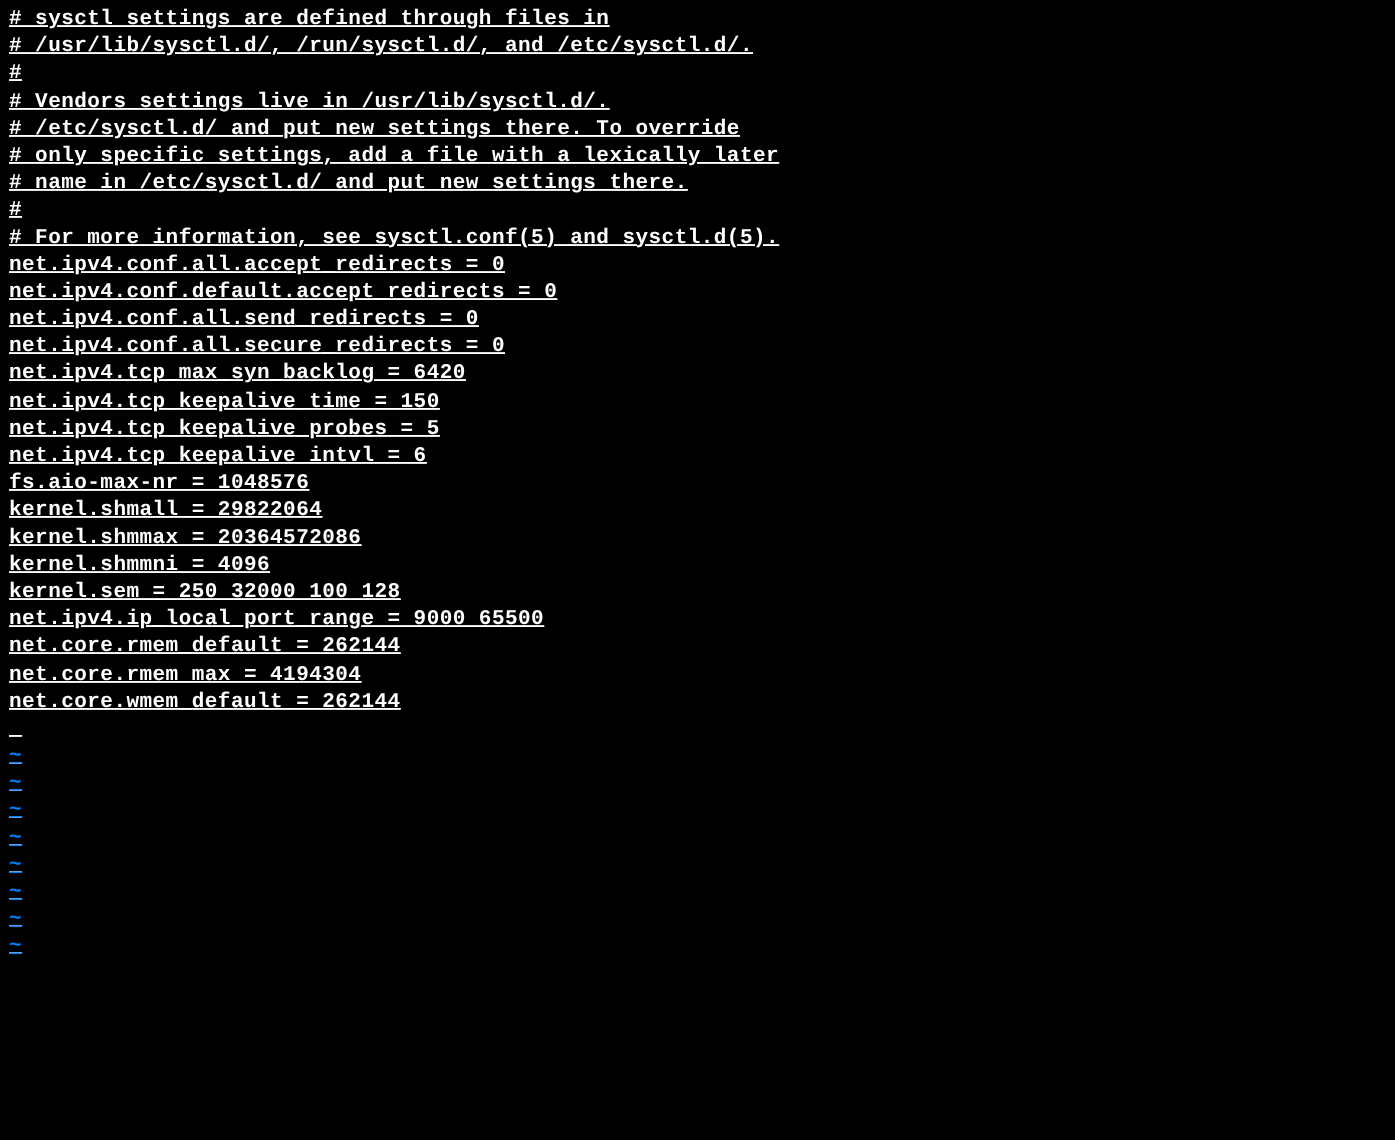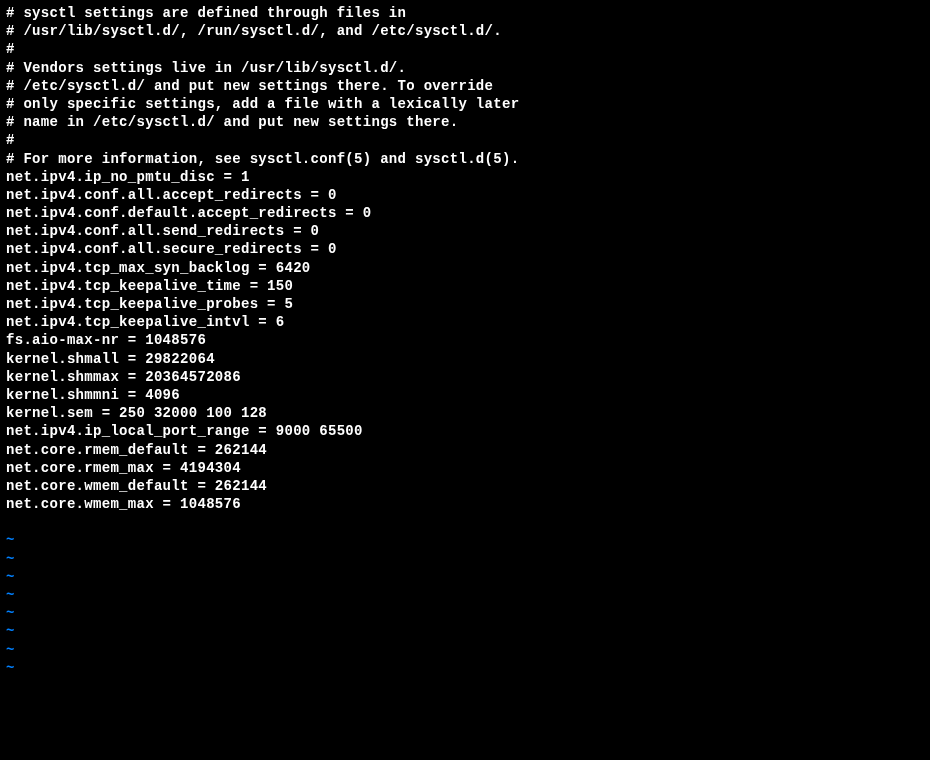--- a/index.html
+++ b/index.html
@@ -1,18 +1,19 @@
 <!DOCTYPE html>
 <html><head>
   <meta charset="utf-8">
   <style>
     * {
       margin: 0;
       padding: 0;
       box-sizing: border-box;
+      text-decoration: underline;
     }
     body {
       background-color: #000000;
       font-family: "Consolas", "Courier New", monospace;
       font-size: 14px;
       line-height: 1.3;
       padding: 4px 6px;
       width: 930px;
       height: 760px;
       overflow: hidden;
@@ -34,39 +35,37 @@
 <div id="editor-content">
     <div class="line"># sysctl settings are defined through files in</div>
     <div class="line"># /usr/lib/sysctl.d/, /run/sysctl.d/, and /etc/sysctl.d/.</div>
     <div class="line">#</div>
     <div class="line"># Vendors settings live in /usr/lib/sysctl.d/.</div>
     <div class="line"># /etc/sysctl.d/ and put new settings there. To override</div>
     <div class="line"># only specific settings, add a file with a lexically later</div>
     <div class="line"># name in /etc/sysctl.d/ and put new settings there.</div>
     <div class="line">#</div>
     <div class="line"># For more information, see sysctl.conf(5) and sysctl.d(5).</div>
-    <div class="line">net.ipv4.ip_no_pmtu_disc = 1</div>
     <div class="line">net.ipv4.conf.all.accept_redirects = 0</div>
     <div class="line">net.ipv4.conf.default.accept_redirects = 0</div>
     <div class="line">net.ipv4.conf.all.send_redirects = 0</div>
     <div class="line">net.ipv4.conf.all.secure_redirects = 0</div>
     <div class="line">net.ipv4.tcp_max_syn_backlog = 6420</div>
     <div class="line">net.ipv4.tcp_keepalive_time = 150</div>
     <div class="line">net.ipv4.tcp_keepalive_probes = 5</div>
     <div class="line">net.ipv4.tcp_keepalive_intvl = 6</div>
     <div class="line">fs.aio-max-nr = 1048576</div>
     <div class="line">kernel.shmall = 29822064</div>
     <div class="line">kernel.shmmax = 20364572086</div>
     <div class="line">kernel.shmmni = 4096</div>
     <div class="line">kernel.sem = 250 32000 100 128</div>
     <div class="line">net.ipv4.ip_local_port_range = 9000 65500</div>
     <div class="line">net.core.rmem_default = 262144</div>
     <div class="line">net.core.rmem_max = 4194304</div>
     <div class="line">net.core.wmem_default = 262144</div>
-    <div class="line">net.core.wmem_max = 1048576</div>
     <div class="line"> </div>
     <div class="line tilde">~</div>
     <div class="line tilde">~</div>
     <div class="line tilde">~</div>
     <div class="line tilde">~</div>
     <div class="line tilde">~</div>
     <div class="line tilde">~</div>
     <div class="line tilde">~</div>
     <div class="line tilde">~</div>
   </div>

